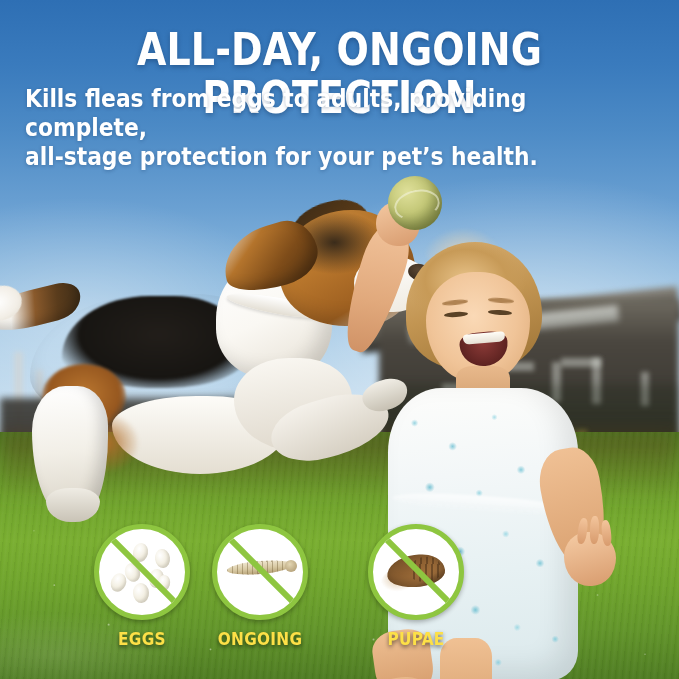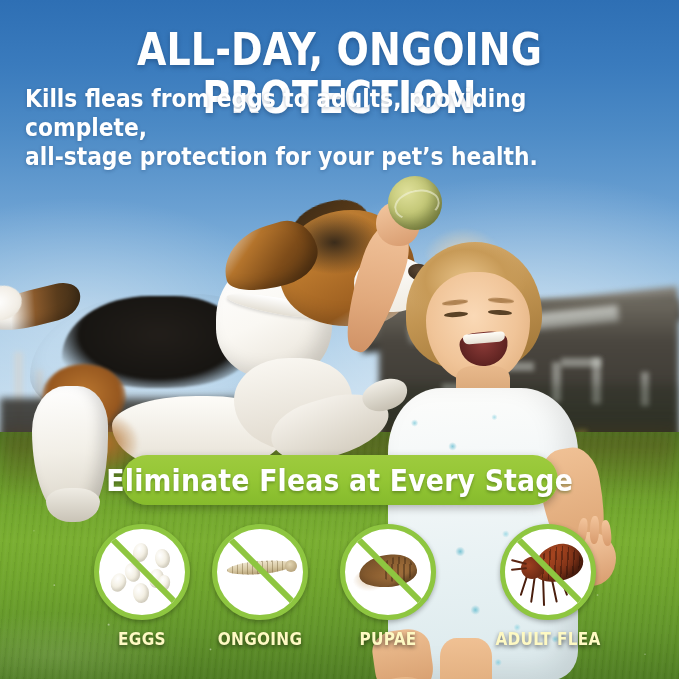--- a/index.html
+++ b/index.html
@@ -396,38 +396,38 @@
   }
 
   
   .stages{
     position:absolute;left:0;top:524px;width:679px;height:120px;
   }
   .stage{
     position:absolute;width:120px;text-align:center;
   }
   .stage.s0{left:82px;} .stage.s1{left:200px;}
-  .stage.s2{left:328px;} .stage.s3{left:488px;}
+  .stage.s2{left:356px;} .stage.s3{left:488px;}
 
   .circle{
     position:relative;width:86px;height:86px;margin:0 auto;
     border-radius:50%;
     background:#ffffff;
     border:5px solid #8ec640;
     box-shadow:0 2px 5px rgba(0,0,0,.30);
     overflow:hidden;
   }
   .slash{
     position:absolute;left:-8px;top:38px;width:104px;height:6px;
     background:#8ec640;transform:rotate(45deg);
   }
   .stage-label{
     margin-top:9px;
     font-family:"Liberation Sans Narrow","DejaVu Sans Condensed","Liberation Sans",sans-serif;
-    font-weight:bold;font-size:17px;color:#fef9c3;letter-spacing:.3px;
+    font-weight:bold;font-size:17px;color:#fde047;letter-spacing:.3px;
     text-shadow:0 2px 4px rgba(0,0,0,.55);
     white-space:nowrap;
   }
 
   
   .egg{
     position:absolute;border-radius:50%;
     background:radial-gradient(ellipse at 36% 32%, #ffffff 0%, #f3efe2 48%, #ddd6c2 100%);
     box-shadow:inset -2px -2px 3px rgba(0,0,0,.10);
   }
@@ -580,23 +580,20 @@
     <div class="g-foot"></div>
     <div class="g-leg"></div>
   </div>
 
   <div class="headline">ALL-DAY, ONGOING PROTECTION</div>
   <div class="subtitle">
     <span class="l1">Kills fleas from eggs to adults, providing complete,</span>
     <span class="l2">all-stage protection for your pet’s health.</span>
   </div>
 
-  <div class="banner">
-    <span class="banner-text">Eliminate Fleas at Every Stage</span>
-  </div>
 
   <div class="stages">
 
     <div class="stage s0">
       <div class="circle">
         <div class="egg e1"></div>
         <div class="egg e2"></div>
         <div class="egg e3"></div>
         <div class="egg e4"></div>
         <div class="egg e5"></div>
@@ -618,30 +615,15 @@
 
     <div class="stage s2">
       <div class="circle">
         <div class="pupa-web"></div>
         <div class="pupa"></div>
         <div class="slash"></div>
       </div>
       <div class="stage-label">PUPAE</div>
     </div>
 
-    <div class="stage s3">
-      <div class="circle">
-        <div class="flea-leg l1"></div>
-        <div class="flea-leg l2"></div>
-        <div class="flea-leg l3"></div>
-        <div class="flea-leg l4"></div>
-        <div class="flea-leg l5"></div>
-        <div class="flea-body"></div>
-        <div class="flea-head"></div>
-        <div class="flea-ant a1"></div>
-        <div class="flea-ant a2"></div>
-        <div class="slash"></div>
-      </div>
-      <div class="stage-label">ADULT FLEA</div>
-    </div>
 
   </div>
 </div>
 
 </body></html>

